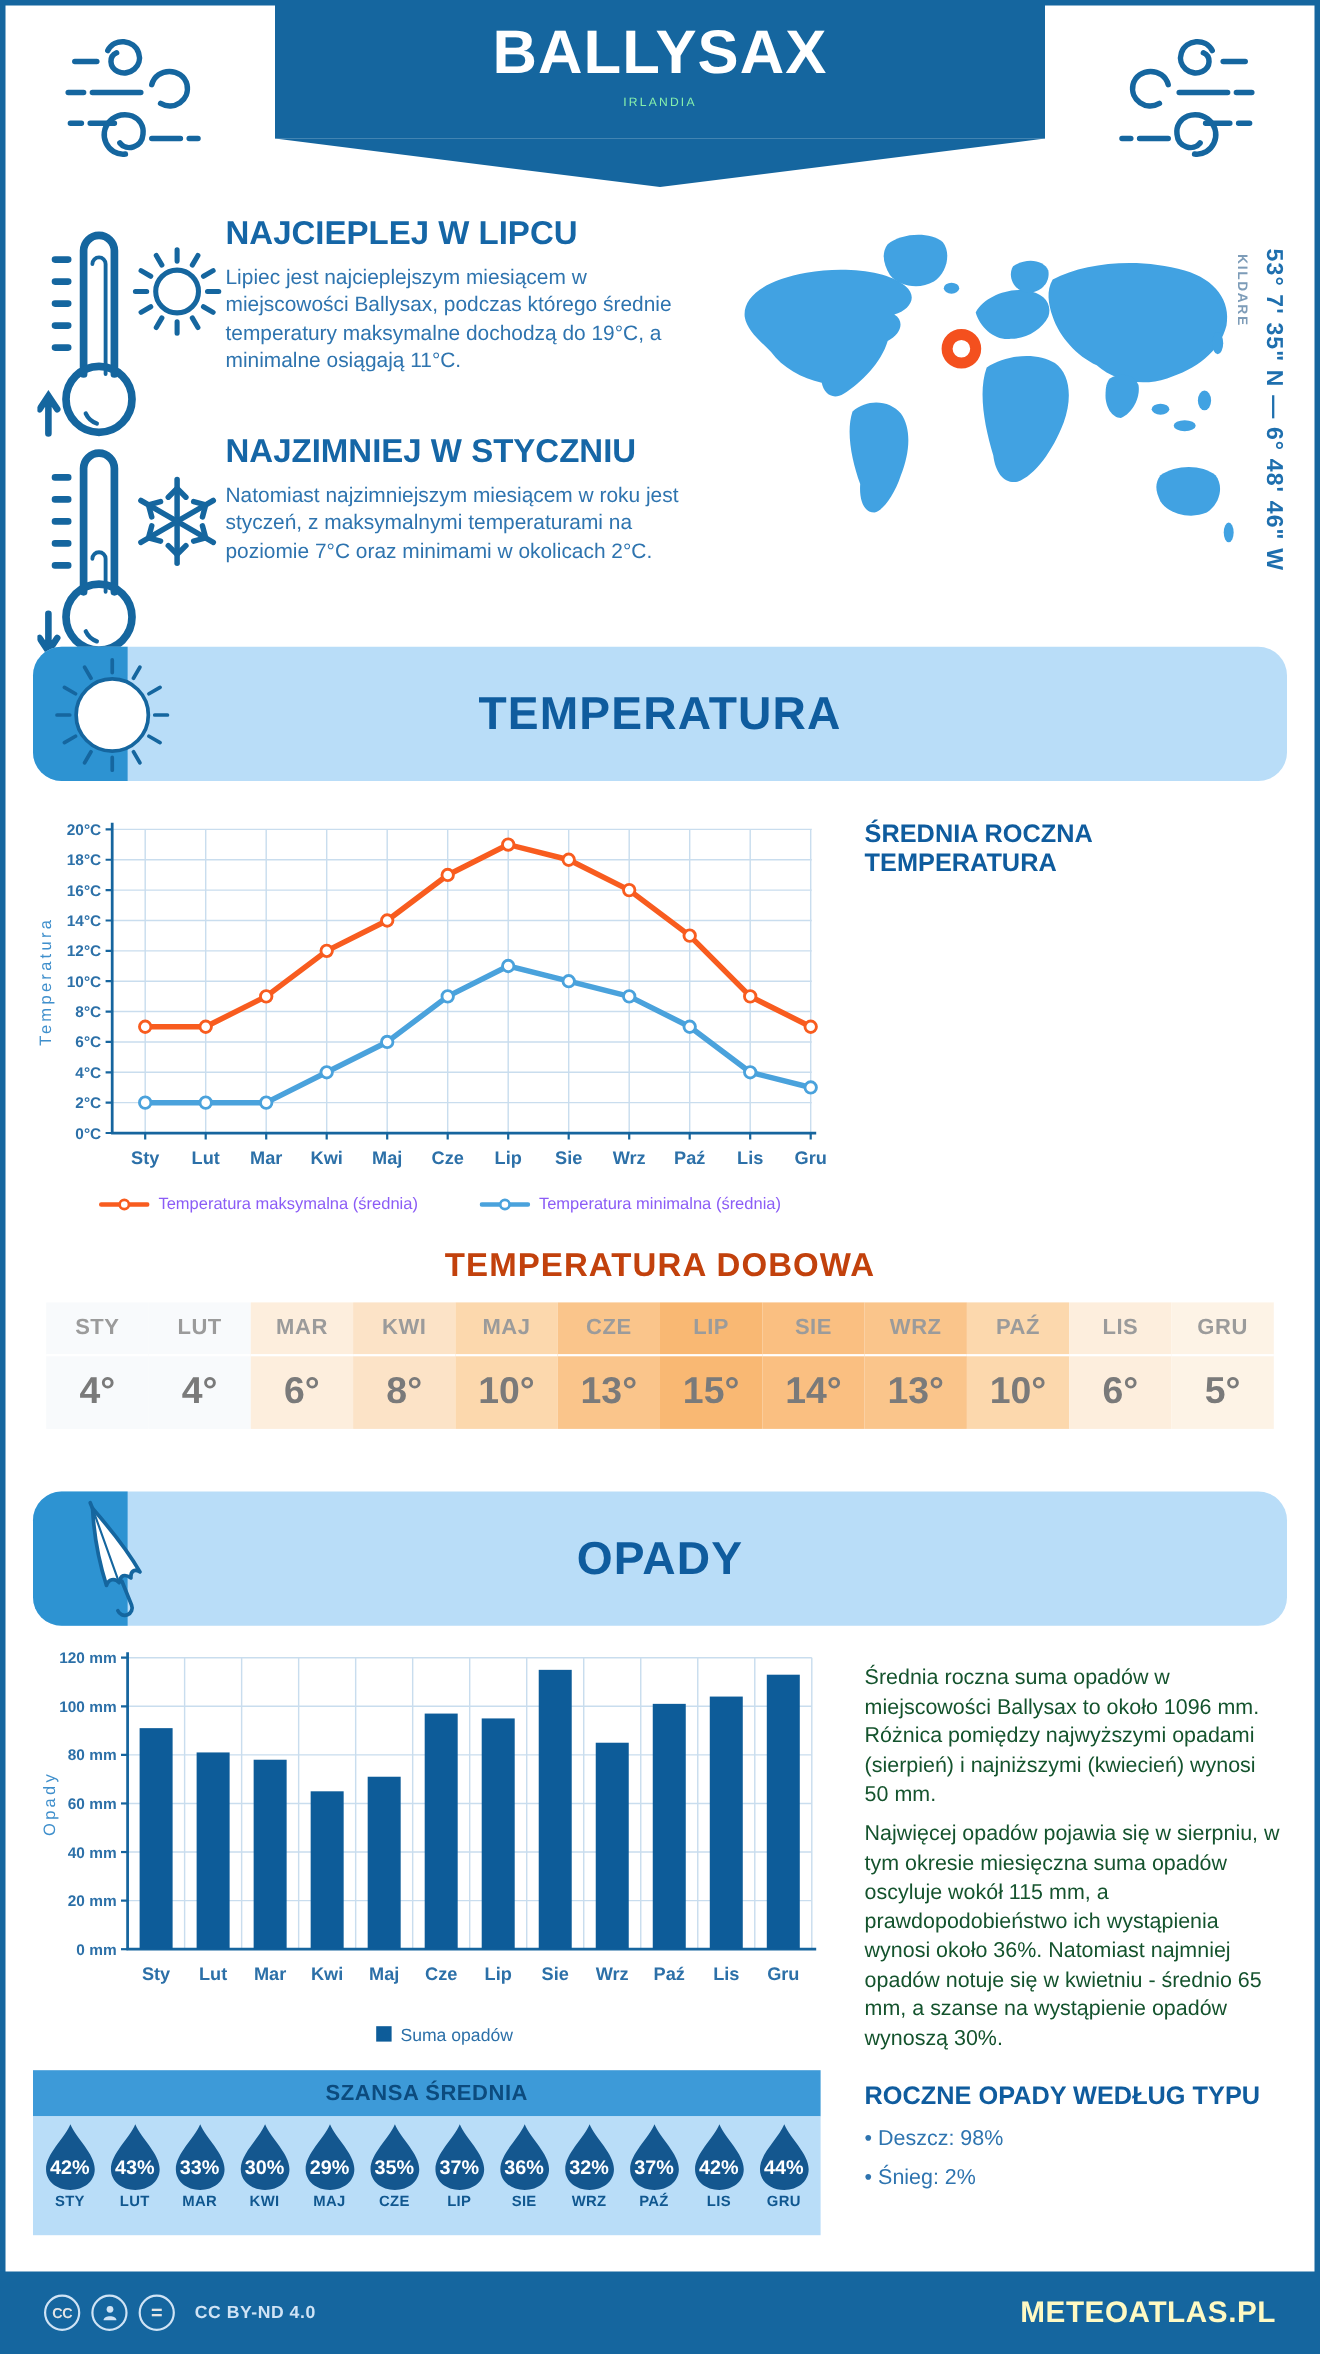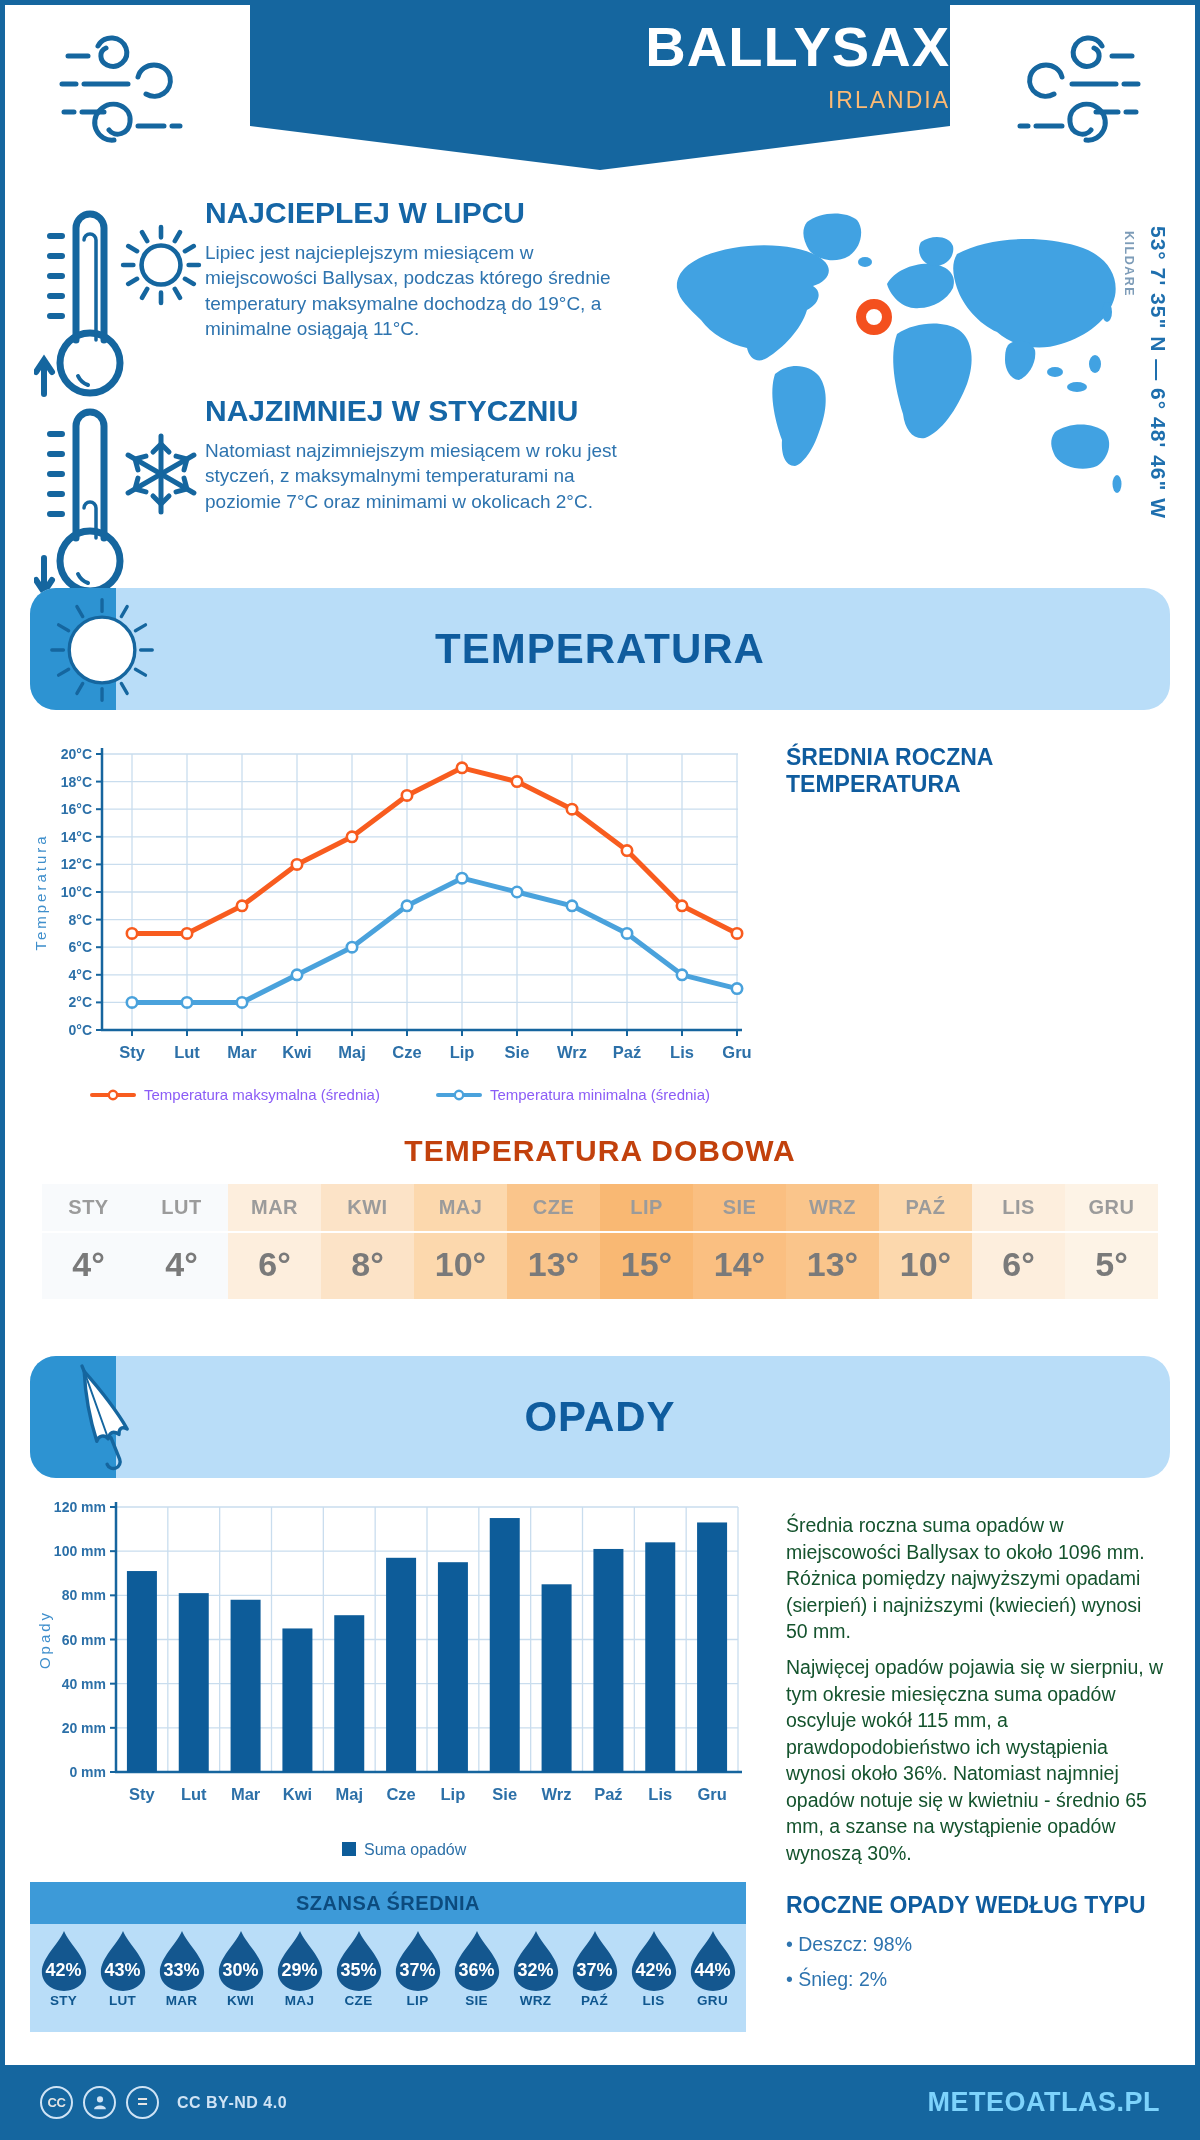--- a/index.html
+++ b/index.html
@@ -1,24 +1,24 @@
 <!DOCTYPE html>
 <html><head>
 <meta charset="utf-8">
 <style>
   html,body{margin:0;padding:0;background:#fff;}
   .page{position:relative;width:1200px;height:2140px;background:#fff;font-family:"Liberation Sans",sans-serif;overflow:hidden;}
   .edge-top{position:absolute;top:0;left:0;width:100%;height:5px;background:#15669f;}
   .edge-left{position:absolute;top:0;left:0;width:5px;height:100%;background:#15669f;}
   .edge-right{position:absolute;top:0;right:0;width:5px;height:100%;background:#15669f;}
 
-  .banner{position:absolute;left:250px;top:0;width:700px;height:126px;background:#15669f;text-align:right;z-index:2;}
+  .banner{position:absolute;left:250px;top:0;width:700px;height:126px;background:#15669f;text-align:center;z-index:2;}
   .banner-point{position:absolute;left:250px;top:126px;width:0;height:0;border-left:350px solid transparent;border-right:350px solid transparent;border-top:44px solid #15669f;z-index:2;}
   .banner-title{margin:0;padding-top:14px;font-size:56px;font-weight:bold;color:#fff;letter-spacing:1px;}
-  .banner-subtitle{margin-top:8px;font-size:23px;color:#fdba74;letter-spacing:2px;}
+  .banner-subtitle{margin-top:8px;font-size:11px;color:#86efac;letter-spacing:2px;}
   .wind{position:absolute;width:135px;height:130px;}
   #wind-left{left:52px;top:22px;}
   #wind-right{left:1013px;top:22px;transform:scaleX(-1);}
 
   .thermo{position:absolute;width:105px;height:200px;}
   #thermo-warm{left:34px;top:200px;}
   #thermo-cold{left:34px;top:398px;}
   #sun-small{position:absolute;left:118px;top:222px;width:86px;height:86px;}
   #snowflake{position:absolute;left:118px;top:428px;width:86px;height:92px;}
   .hl-title{position:absolute;left:205px;font-size:30px;font-weight:bold;color:#1566a6;}
@@ -68,21 +68,21 @@
   .drop-col{flex:1;position:relative;text-align:center;}
   .drop-svg{width:50px;height:62px;display:block;margin:0 auto;}
   .drop-pct{position:absolute;top:30px;left:0;width:100%;text-align:center;font-size:18px;font-weight:bold;color:#fff;}
   .drop-month{margin-top:1px;font-size:13.5px;font-weight:bold;color:#10578f;letter-spacing:0.3px;}
 
   .footer{position:absolute;left:0;top:2065px;width:1200px;height:75px;background:#15669f;display:flex;align-items:center;z-index:3;}
   .cc-badge{width:33px;height:33px;border:2.5px solid #cfe3f5;border-radius:50%;display:flex;align-items:center;justify-content:center;color:#e5e5e5;font-weight:bold;margin-right:10px;box-sizing:border-box;}
   #badge-cc{margin-left:40px;font-size:13px;letter-spacing:-0.5px;}
   #badge-nd{font-size:18px;}
   .license{margin-left:8px;font-size:16px;font-weight:bold;color:#cfe3f5;letter-spacing:0.5px;}
-  .brand{margin-left:auto;margin-right:40px;font-size:27px;font-weight:bold;color:#7dd3fc;letter-spacing:0.5px;}
+  .brand{margin-left:auto;margin-right:40px;font-size:27px;font-weight:bold;color:#fef9c3;letter-spacing:0.5px;}
 
   text.ytick{font-size:14px;font-weight:bold;fill:#2c70a8;}
   text.xtick{font-size:16.5px;font-weight:600;fill:#2c70a8;}
   text.axis-title{font-size:15px;letter-spacing:3px;fill:#3f8fcc;}
   text.legend-text{font-size:16px;fill:#2c70a8;}
 </style>
 </head>
 <body>
 
 <div class="page">

